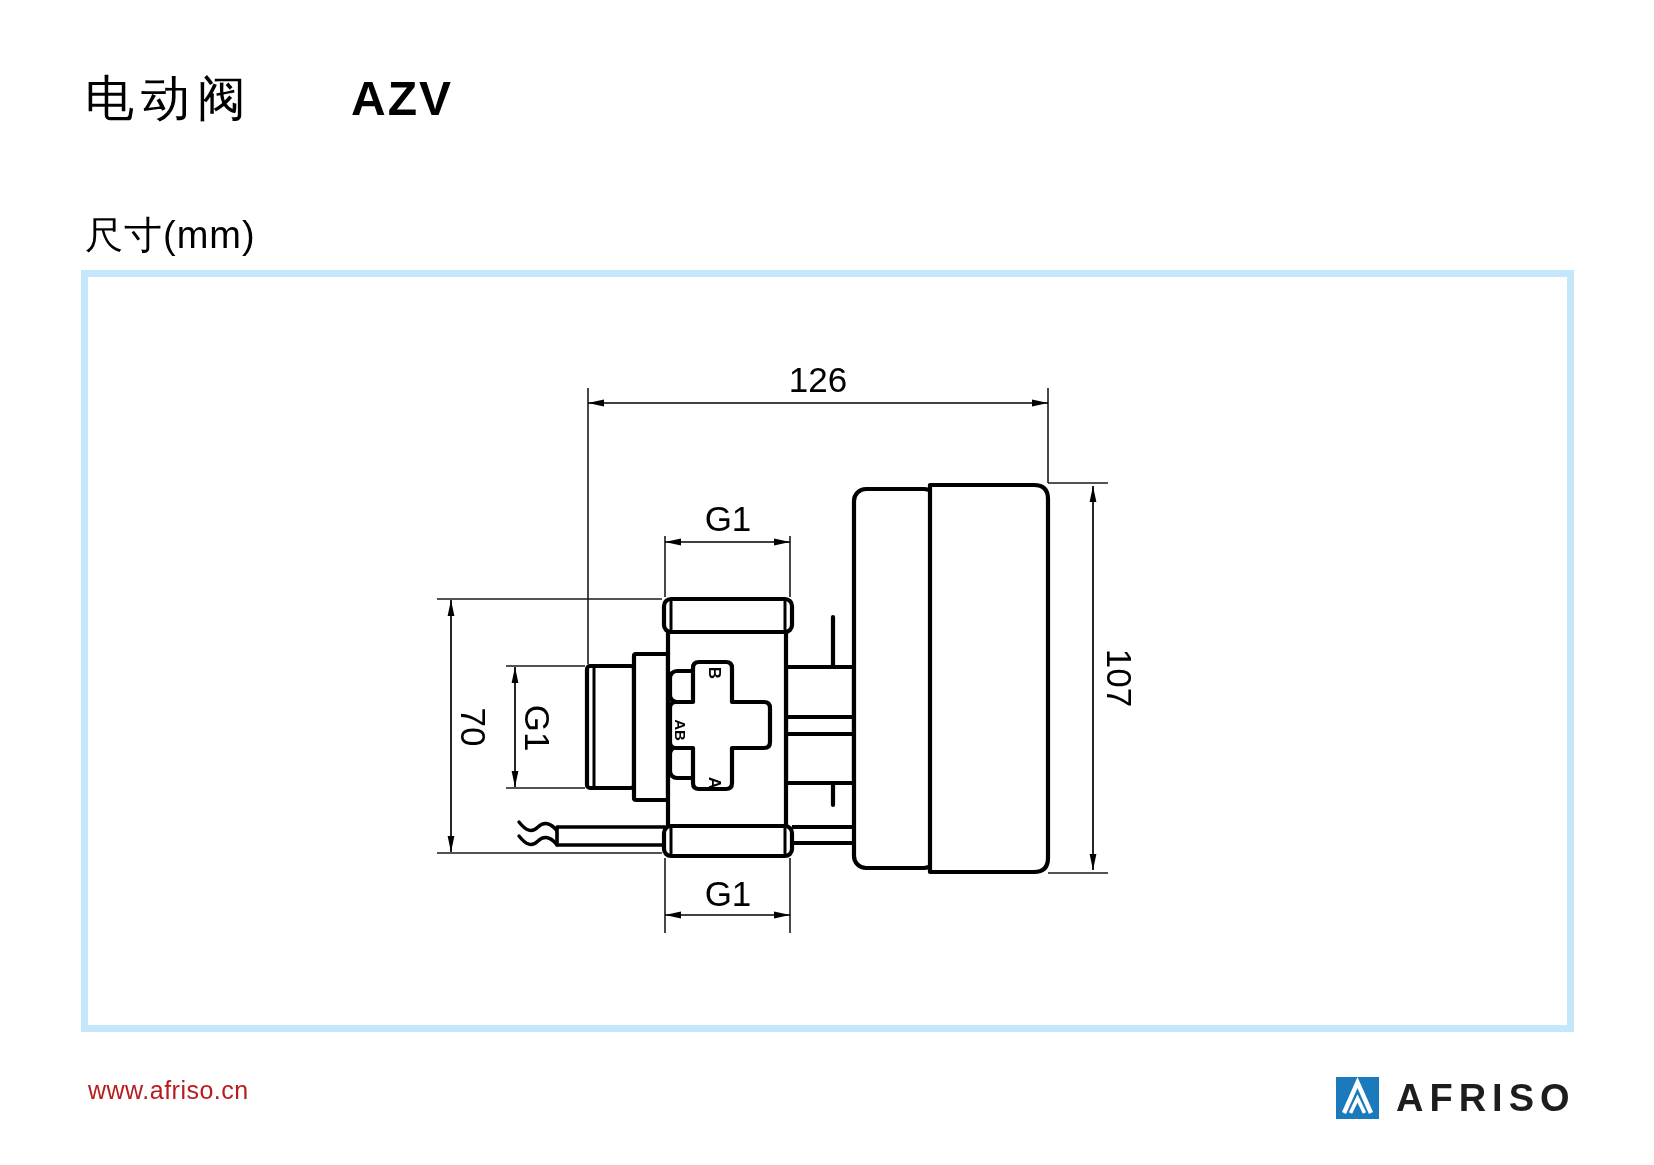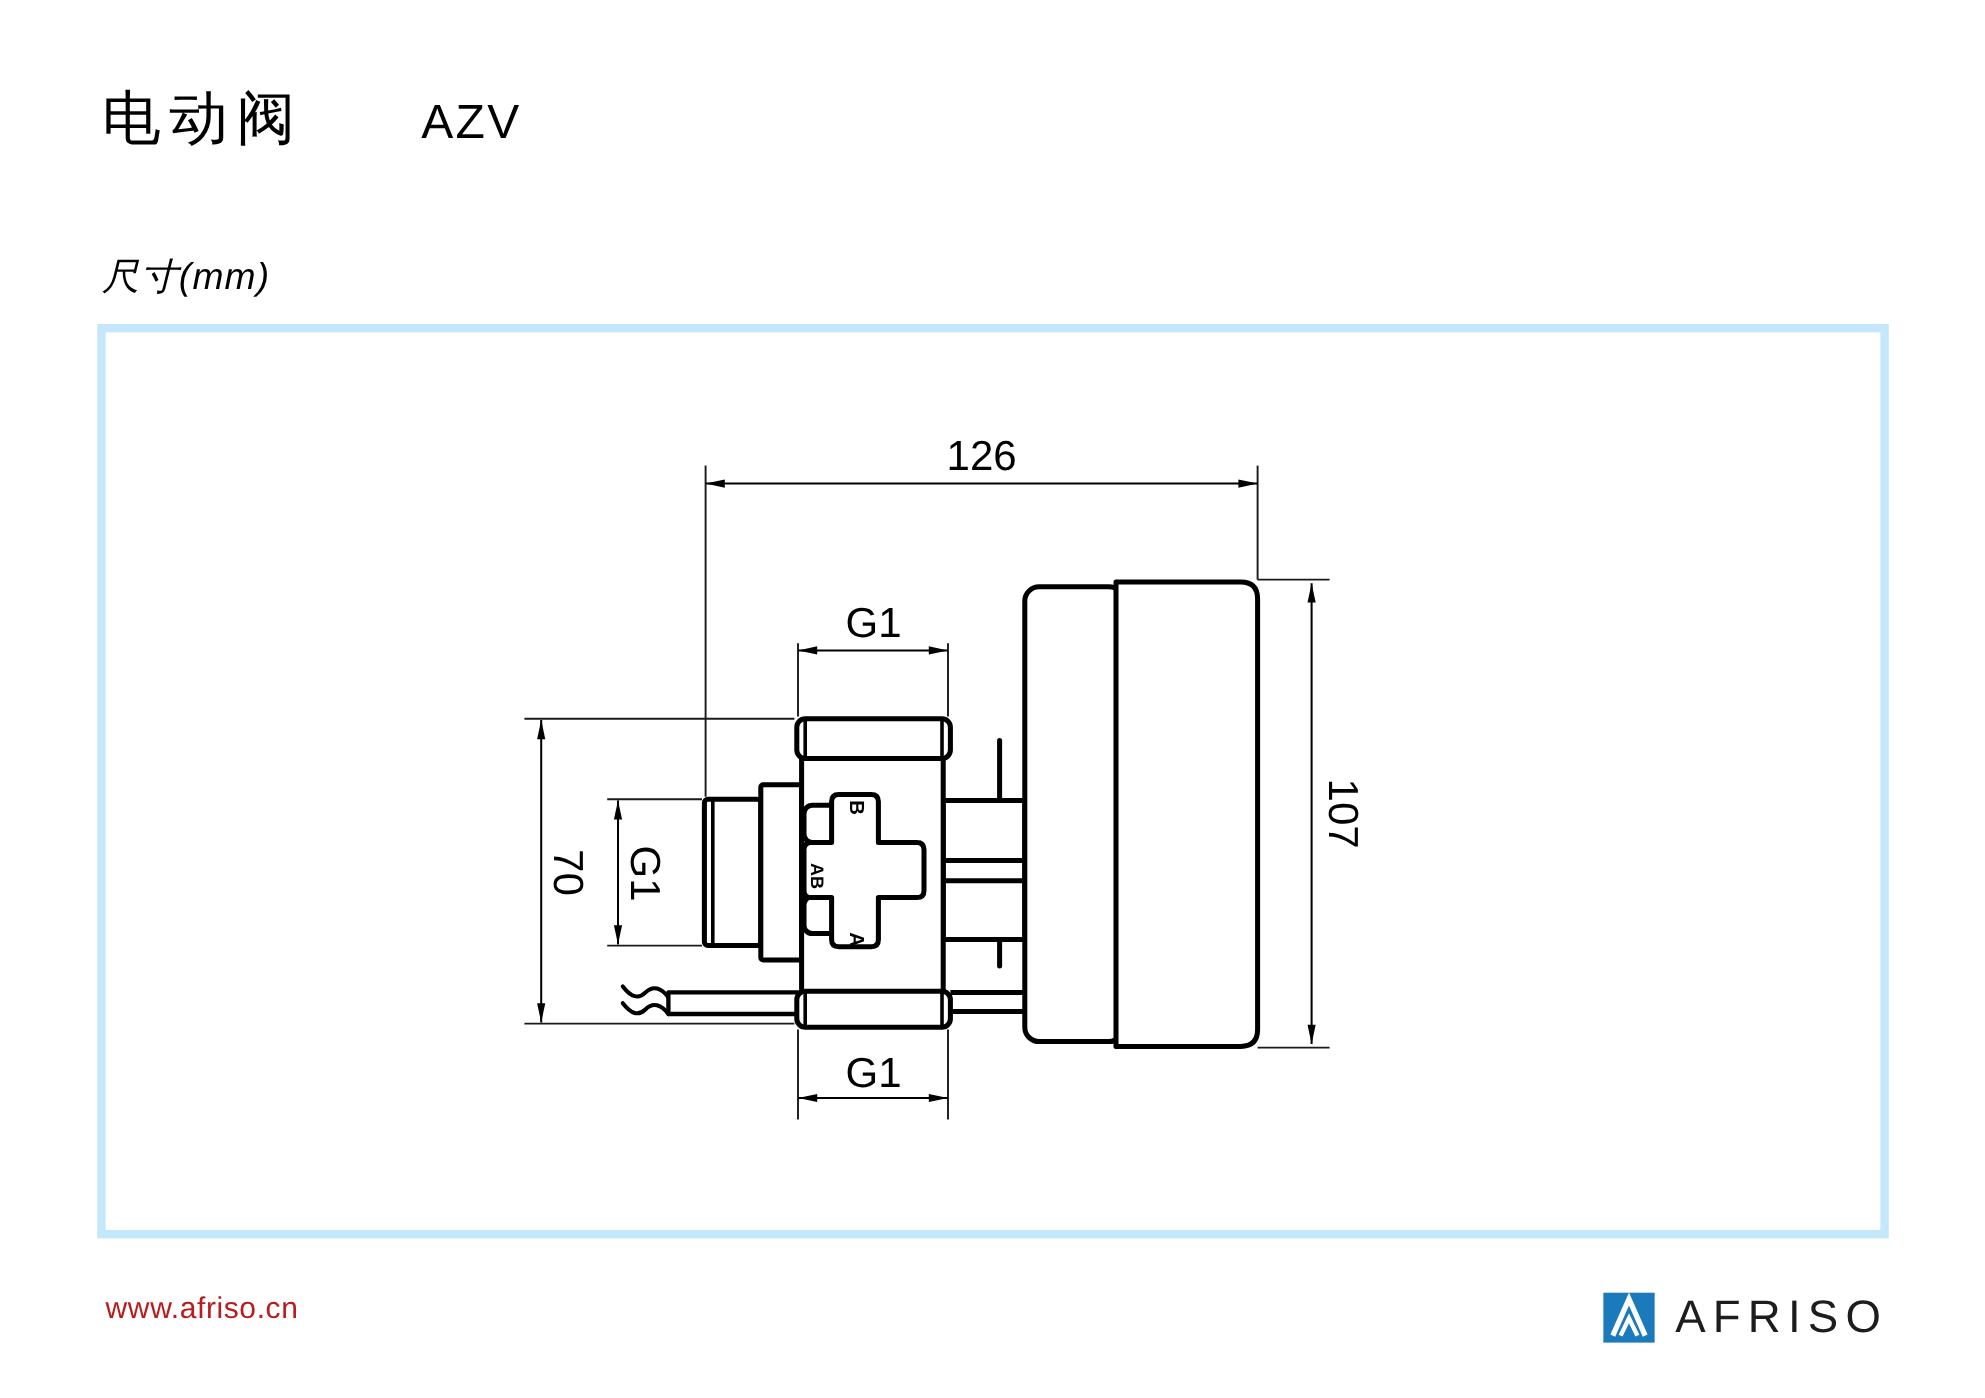--- a/index.html
+++ b/index.html
@@ -1,27 +1,27 @@
 <!DOCTYPE html>
 <html><head>
 <meta charset="utf-8">
 <style>
   html,body{margin:0;padding:0;background:#fff;}
   .page{position:relative;width:1654px;height:1165px;background:#fff;overflow:hidden;
         font-family:"Liberation Sans",sans-serif;color:#000;}
   .title-row{position:absolute;left:85px;top:66px;display:flex;gap:98px;align-items:baseline;}
   .title-cn{font-size:49px;letter-spacing:7px;font-weight:400;}
-  .title-model{font-size:40px;letter-spacing:2px;font-weight:400;}
-  .subtitle{position:absolute;left:85px;top:210px;font-size:31px;letter-spacing:1px;font-style:italic;}
+  .title-model{font-size:48px;letter-spacing:2px;font-weight:700;}
+  .subtitle{position:absolute;left:85px;top:210px;font-size:38px;letter-spacing:1px;}
   .frame{position:absolute;left:81px;top:270px;width:1493px;height:762px;
          box-sizing:border-box;border:7px solid #c5e7fb;background:#fff;}
   svg.drawing{position:absolute;left:0;top:0;width:1654px;height:1165px;}
   .footer-url{position:absolute;left:88px;top:1076px;font-size:25px;letter-spacing:0.5px;color:#b91c1c;}
   .logo{position:absolute;left:1336px;top:1077px;display:flex;align-items:center;}
-  .logo-word{font-size:38px;font-weight:400;letter-spacing:6px;color:#1d1d1b;margin-left:17px;line-height:42px;}
+  .logo-word{font-size:38px;font-weight:700;letter-spacing:6px;color:#1d1d1b;margin-left:17px;line-height:42px;}
 </style>
 </head>
 <body>
 
 <div class="page">
 
   <div class="title-row">
     <span class="title-cn">电动阀</span>
     <span class="title-model">AZV</span>
   </div>

